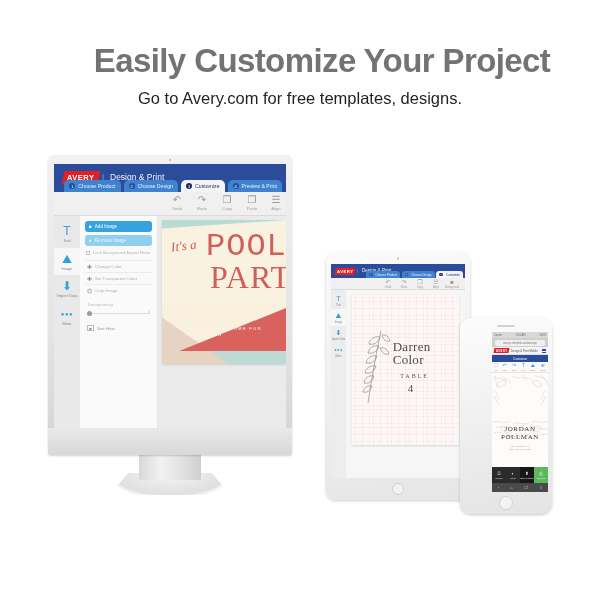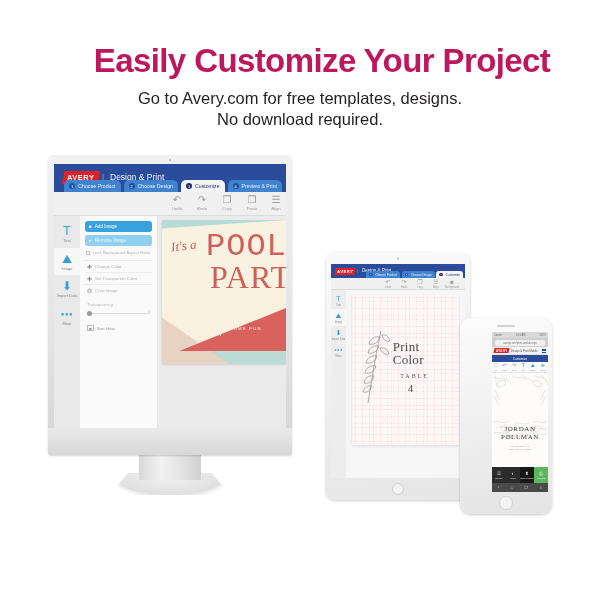--- a/index.html
+++ b/index.html
@@ -9,21 +9,21 @@
     font-family: "Liberation Sans", sans-serif;
     overflow: hidden;
   }
   #stage { position: relative; width: 600px; height: 600px; background: #fff; }
 
   
   .headline {
     position: absolute; left: 0; top: 42px; width: 600px;
     text-align: center;
     font-size: 33px; font-weight: bold; letter-spacing: -0.6px;
-    color: #be185d;
+    color: #737373;
     font-family: "Liberation Sans", sans-serif;
     padding-left: 44px;
   }
   .subline {
     position: absolute; left: 0; top: 88px; width: 600px;
     text-align: center; color: #231f20;
     font-size: 16.5px; line-height: 21px; font-weight: 400;
   }
   .subline div { white-space: nowrap; }
 
@@ -252,21 +252,20 @@
     justify-content:space-around; color:#cfcfcf; font-size:4px; }
 </style>
 </head>
 <body>
 
 <div id="stage">
 
   <div class="headline">Easily Customize Your Project</div>
   <div class="subline">
     <div>Go to Avery.com for free templates, designs.</div>
-    <div>No download required.</div>
   </div>
 
   <div id="monitor">
     <div class="mon-foot"></div>
     <div class="mon-neck"></div>
     <div class="mon-bezel">
       <div class="mon-cam"></div>
       <div class="mon-chin"></div>
 
       <div class="mon-screen">
@@ -480,21 +479,21 @@
                   <path d="M19 8 C13 7, 9 10, 8 15 C13 16, 17 14, 19 8 Z"></path>
                   <path d="M18 17 C12 16, 8 19, 7 24 C12 25, 16 23, 18 17 Z"></path>
                   <path d="M16 27 C10 26, 6 29, 5 34 C10 35, 14 33, 16 27 Z"></path>
                   <path d="M15 37 C9 36, 5 39, 4 44 C9 45, 13 43, 15 37 Z"></path>
                   <path d="M13 47 C7 46, 4 49, 3 54 C8 55, 11 53, 13 47 Z"></path>
                   <path d="M11 57 C6 56, 3 59, 2 63 C6 64, 9 62, 11 57 Z"></path>
                   <path d="M21 6 C25 5, 28 8, 29 12 C25 13, 22 11, 21 6 Z"></path>
                   <path d="M19 19 C24 18, 27 21, 28 25 C24 26, 21 24, 19 19 Z"></path>
                 </g>
               </svg>
-              <div class="pc-name1">Print</div>
+              <div class="pc-name1">Darren</div>
               <div class="pc-name2">Color</div>
               <div class="pc-tbl">TABLE</div>
               <div class="pc-num">4</div>
             </div>
           </div>
         </div>
 
       </div>
     </div>
   </div>

